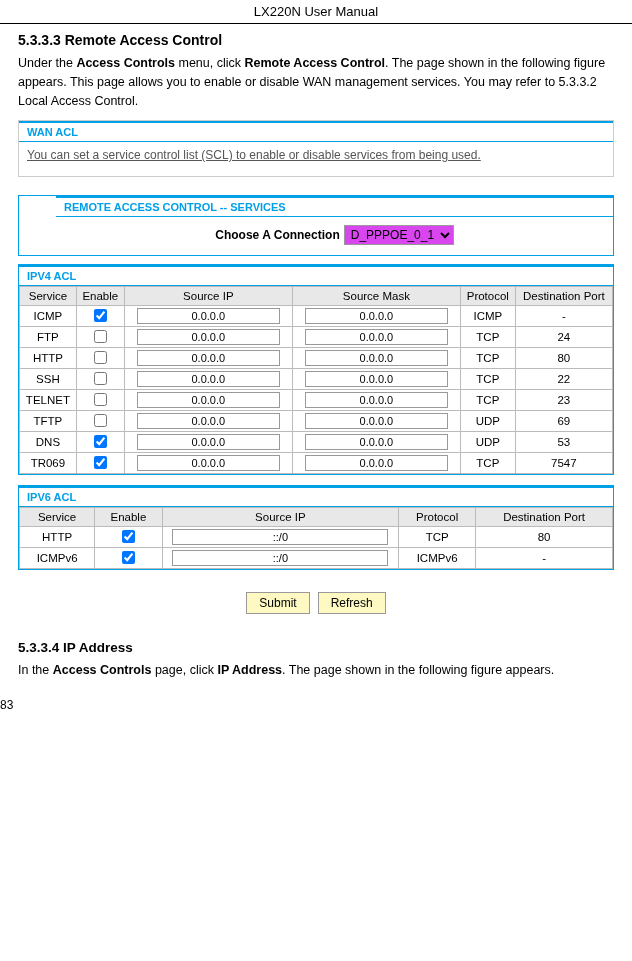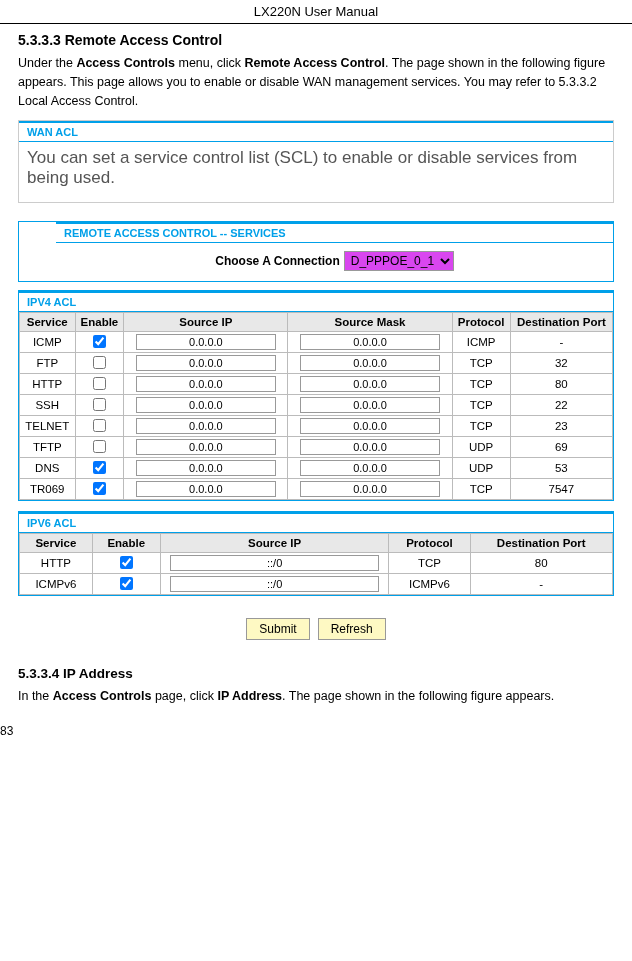--- a/index.html
+++ b/index.html
@@ -42,22 +42,23 @@
       border-bottom: 1px solid #00a0e9;
       padding: 3px 8px;
       font-size: 11px;
       font-weight: bold;
       color: #00a0e9;
       text-transform: uppercase;
       border-top: 2px solid #00a0e9;
     }
     .wan-acl-desc {
       padding: 6px 8px 14px 8px;
-      font-size: 17px;
+      font-size: 12px;
       color: #555;
+      text-decoration: underline;
     }
     .connection-row {
       display: flex;
       align-items: center;
       justify-content: center;
       padding: 8px 0 10px 0;
       gap: 4px;
     }
     .connection-label {
       font-size: 12px;
@@ -86,21 +87,21 @@
     table {
       width: 100%;
       border-collapse: collapse;
       font-size: 11.5px;
     }
     th {
       background: #e8e8e8;
       border: 1px solid #bbb;
       padding: 3px 4px;
       text-align: center;
-      font-weight: bold;
+      font-weight: normal;
       font-size: 11.5px;
     }
     td {
       border: 1px solid #bbb;
       padding: 2px 4px;
       text-align: center;
     }
     td input[type="text"] {
       border: 1px solid #999;
       width: 90%;
@@ -199,21 +200,21 @@
       <td><input type="text" value="0.0.0.0" style=""></td>
       <td>ICMP</td>
       <td>-</td>
     </tr>
           <tr>
       <td>FTP</td>
       <td><input type="checkbox" style=""></td>
       <td><input type="text" value="0.0.0.0" style=""></td>
       <td><input type="text" value="0.0.0.0" style=""></td>
       <td>TCP</td>
-      <td>32</td>
+      <td>24</td>
     </tr>
           <tr>
       <td>HTTP</td>
       <td><input type="checkbox" style=""></td>
       <td><input type="text" value="0.0.0.0" style=""></td>
       <td><input type="text" value="0.0.0.0" style=""></td>
       <td>TCP</td>
       <td>80</td>
     </tr>
           <tr>

